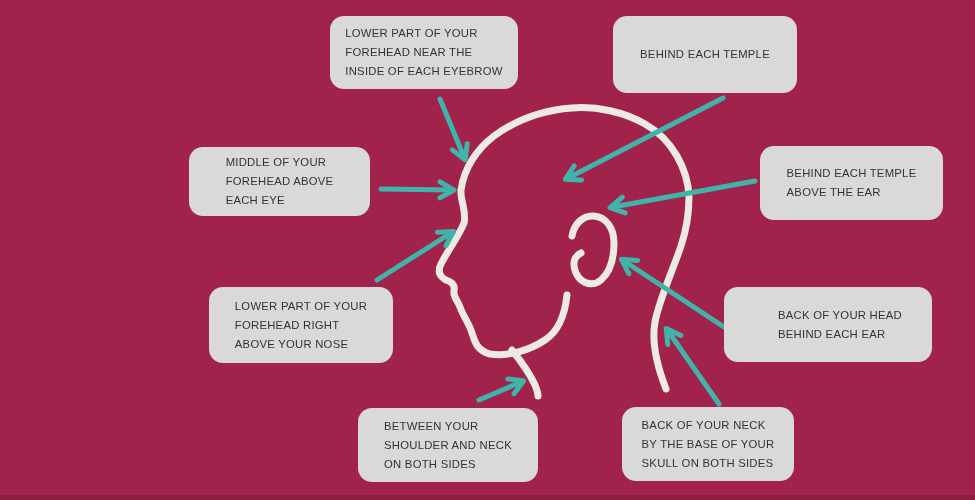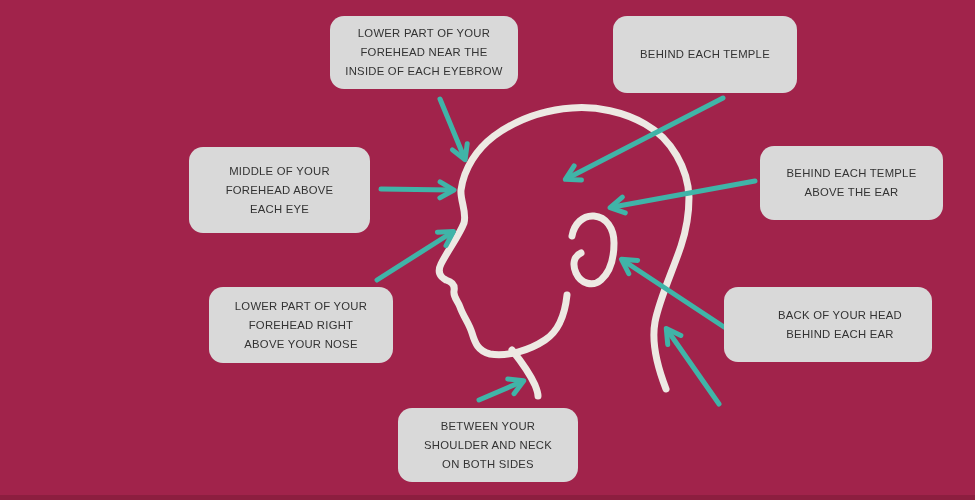--- a/index.html
+++ b/index.html
@@ -36,34 +36,34 @@
   }
   .arrowhead-path{
     fill:none;stroke:var(--color-arrow);
     stroke-width:5;stroke-linecap:round;stroke-linejoin:round;
   }
   .card{
     position:absolute;
     background:var(--color-card);
     border-radius:14px;
     display:flex;align-items:center;justify-content:center;
-    text-align:center;
+    text-align:left;
   }
   .card span{
     font-size:11.3px;line-height:19px;letter-spacing:0.25px;
     font-weight:500;color:var(--color-card-text);
     white-space:pre-line;
   }
   .card-1{left:330px;top:16px;width:188px;height:73px;}
   .card-2{left:613px;top:16px;width:184px;height:77px;}
-  .card-3{left:189px;top:147px;width:181px;height:86px;}
+  .card-3{left:189px;top:147px;width:181px;height:69px;}
   .card-4{left:760px;top:146px;width:183px;height:74px;}
   .card-5{left:209px;top:287px;width:184px;height:76px;}
   .card-6{left:724px;top:287px;width:184px;height:75px;padding-left:24px;}
-  .card-7{left:358px;top:408px;width:180px;height:74px;margin-left:40px;}
+  .card-7{left:358px;top:408px;width:180px;height:74px;}
   .card-8{left:622px;top:407px;width:172px;height:74px;}
   .bottom-strip{
     position:absolute;left:0;bottom:0;width:975px;height:5px;
     background:var(--color-bottom-strip);
   }
 </style>
 </head>
 <body>
 
 <div class="stage">
@@ -137,15 +137,20 @@
   </div>
   <div class="card card-6">
     <span>BACK OF YOUR HEAD
 BEHIND EACH EAR</span>
   </div>
   <div class="card card-7">
     <span>BETWEEN YOUR
 SHOULDER AND NECK
 ON BOTH SIDES</span>
   </div>
+  <div class="card card-8">
+    <span>BACK OF YOUR NECK
+BY THE BASE OF YOUR
+SKULL ON BOTH SIDES</span>
+  </div>
 
   <div class="bottom-strip"></div>
 </div>
 
 </body></html>

